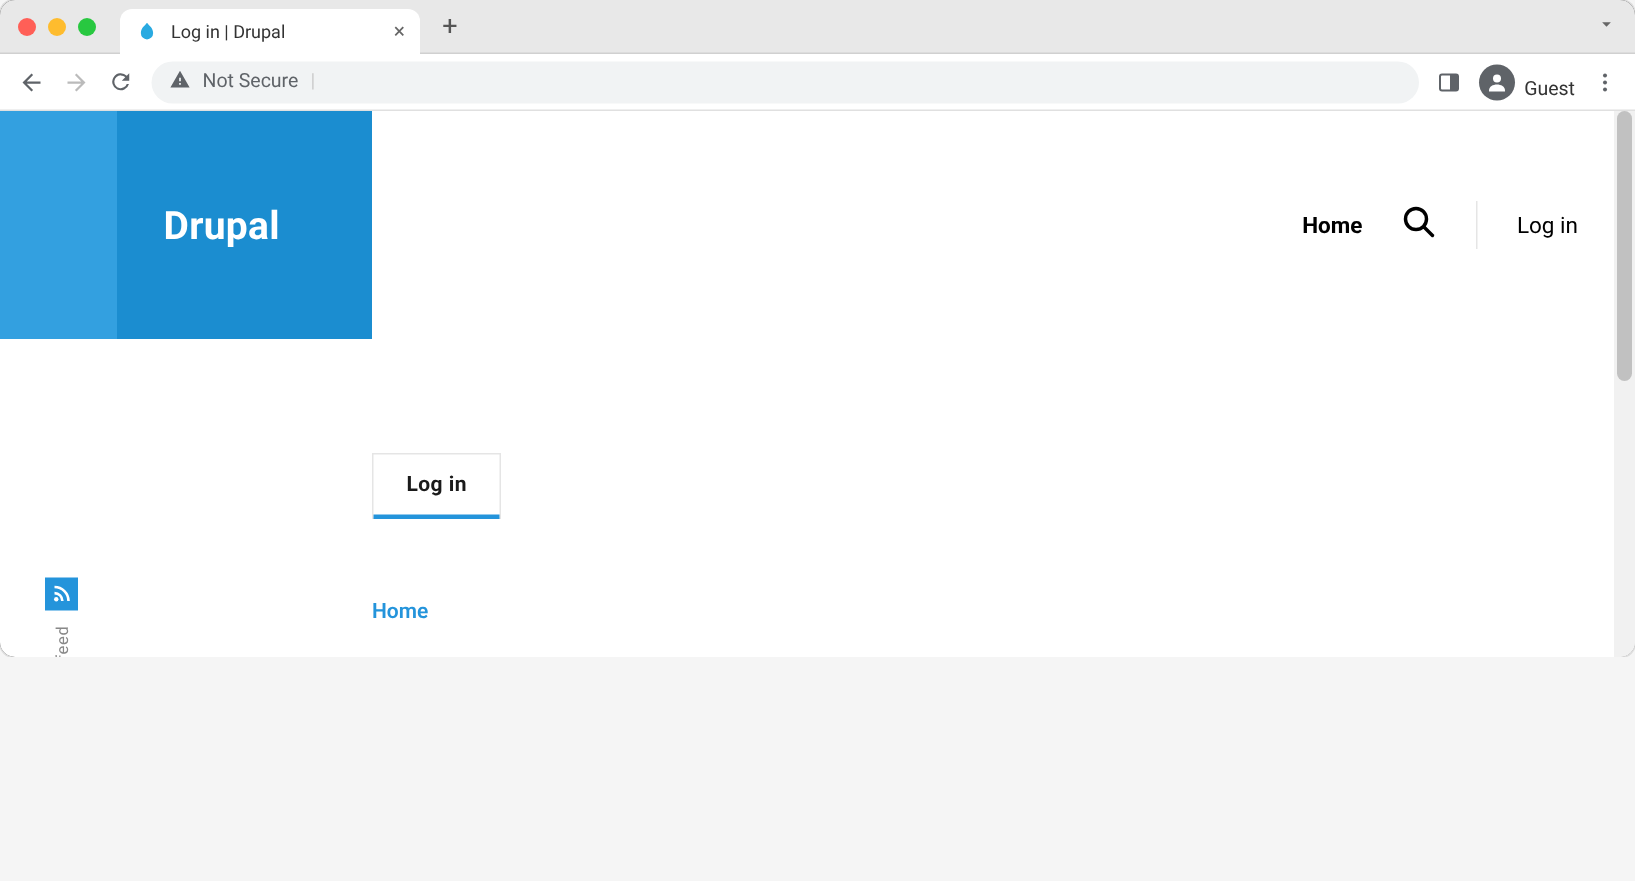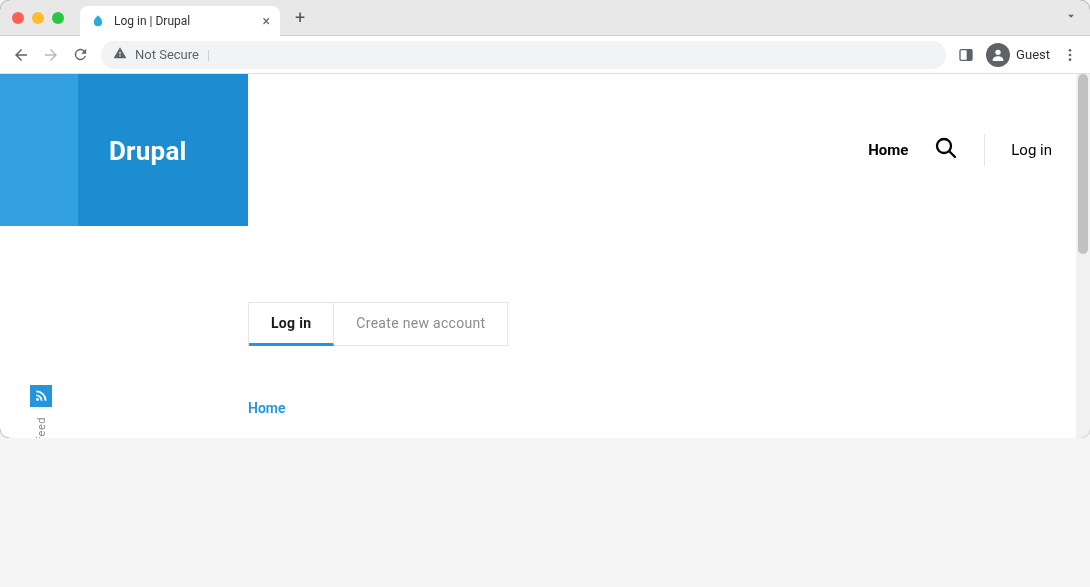--- a/index.html
+++ b/index.html
@@ -72,21 +72,21 @@
       display: flex;
       align-items: center;
       padding: 0 12px;
       font-size: 13px;
       color: #5f6368;
       gap: 8px;
     }
     .addr-url { color: #202124; }
     .addr-url .muted { color: #5f6368; }
     .toolbar-right { display: flex; align-items: center; gap: 12px; }
-    .guest-chip { display: flex; align-items: center; gap: 6px; font-size: 13px; color: #333; }
+    .guest-chip { display: flex; align-items: flex-end; gap: 6px; font-size: 13px; color: #333; }
     .guest-avatar { width: 24px; height: 24px; border-radius: 50%; background: #5f6368; display:flex; align-items:center; justify-content:center; }
     
     
     .viewport {
       flex: 1;
       background: #fff;
       position: relative;
       overflow: hidden;
     }
     .scrollbar {
@@ -328,21 +328,20 @@
         <svg width="14" height="14" viewBox="0 0 24 24">
             <circle cx="6" cy="18" r="2.5" fill="#fff"></circle>
             <path fill="none" stroke="#fff" stroke-width="3" d="M4 11a9 9 0 0 1 9 9M4 4a16 16 0 0 1 16 16"></path>
           </svg>
       </span>
     </div>
 
     <div class="content">
       <div class="tabs-row">
         <div class="ui-tab active">Log in</div>
-        <div class="ui-tab">Create new account</div>
       </div>
       <div class="breadcrumb">
         <a>Home</a>
       </div>
       <h1 class="page-title">Log in</h1>
     </div>
   </div>
 </div>
 
 </body></html>

